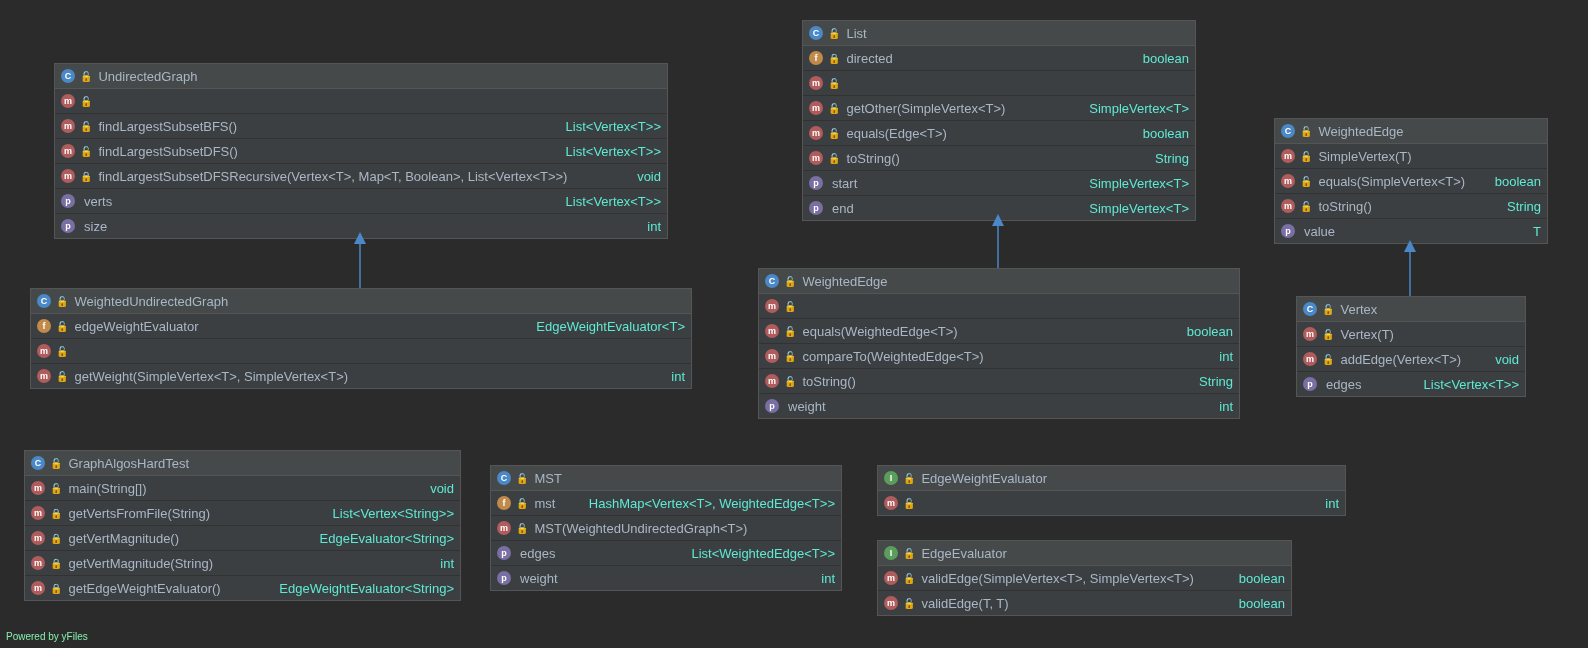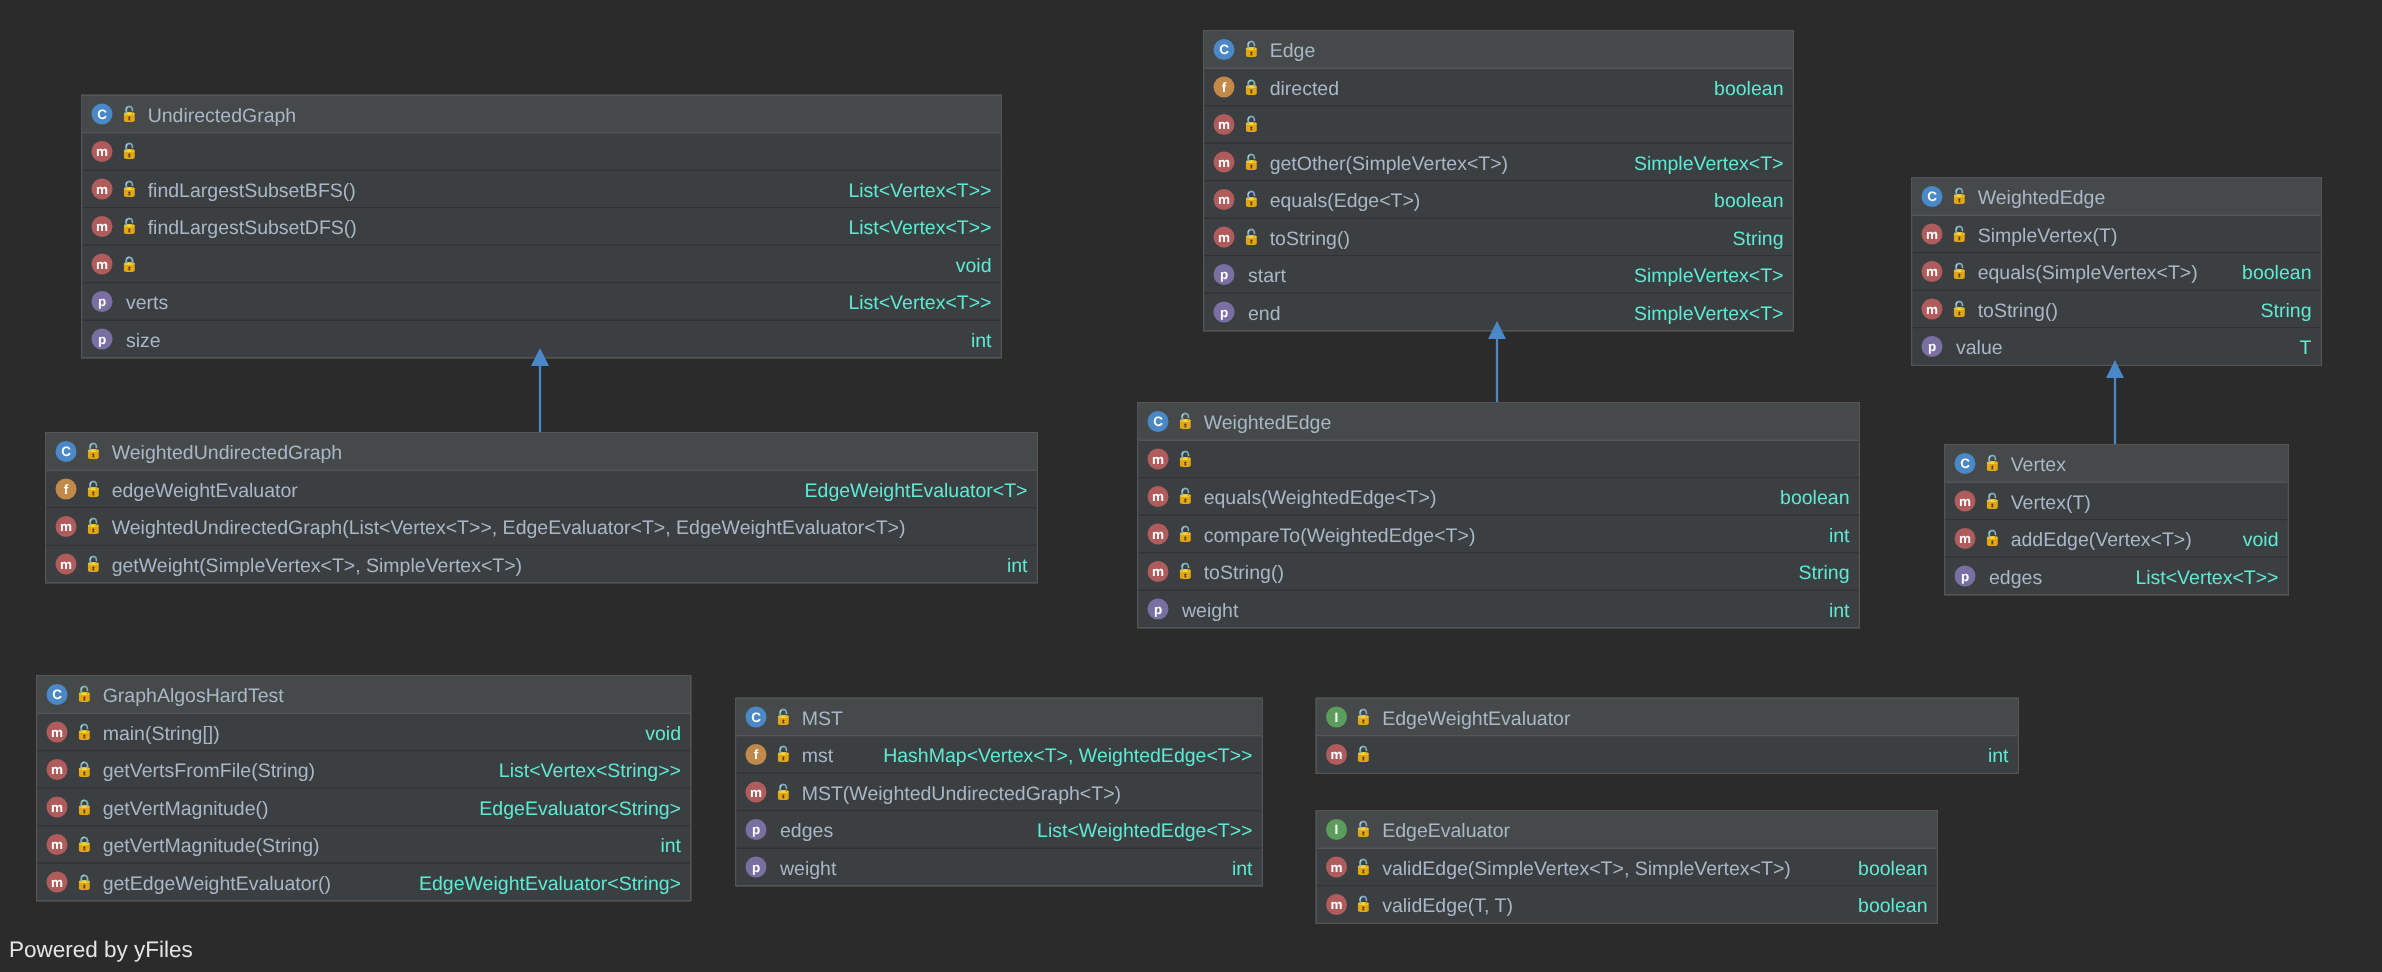--- a/index.html
+++ b/index.html
@@ -15,21 +15,21 @@
 
 .ic{display:inline-flex;align-items:center;justify-content:center;width:14px;height:14px;border-radius:50%;font-size:9px;font-weight:bold;color:#fff;margin-right:3px}
 .ic-c{background:#4a88c7}
 .ic-i{background:#5b9e5b}
 .ic-m{background:#b05c5c}
 .ic-f{background:#c28a4a}
 .ic-p{background:#7a6fa3}
 .lock{color:#c28a4a;font-size:10px;margin-left:2px}
 .open{color:#7a9e6e;font-size:10px;margin-left:2px}
 
-.footer{position:absolute;left:6px;bottom:6px;color:#e5e5e5;font-size:15px}
+.footer{position:absolute;left:6px;bottom:6px;color:#86efac;font-size:10px}
 
 svg.arr{position:absolute;pointer-events:none}
 </style>
 </head>
 <body>
 
 <div class="canvas">
 
   <div class="cls" style="left:54px;top:63px;width:612px">
     <div class="title">
@@ -53,20 +53,21 @@
         <div class="row">
           <span class="ic ic-m">m</span>
           <span class="open">🔓</span>
           <span class="nm">findLargestSubsetDFS()</span>
           <span class="sp"></span>
           <span class="rt">List&lt;Vertex&lt;T&gt;&gt;</span>
         </div>
         <div class="row">
           <span class="ic ic-m">m</span>
           <span class="lock">🔒</span>
+          <span class="nm">findLargestSubsetDFSRecursive(Vertex&lt;T&gt;, Map&lt;T, Boolean&gt;, List&lt;Vertex&lt;T&gt;&gt;)</span>
           <span class="sp"></span>
           <span class="rt">void</span>
         </div>
         <div class="row">
           <span class="ic ic-p">p</span>
           <span class="nm">verts</span>
           <span class="sp"></span>
           <span class="rt">List&lt;Vertex&lt;T&gt;&gt;</span>
         </div>
         <div class="row">
@@ -88,21 +89,20 @@
         <div class="row">
           <span class="ic ic-f">f</span>
           <span class="open">🔓</span>
           <span class="nm">edgeWeightEvaluator</span>
           <span class="sp"></span>
           <span class="rt">EdgeWeightEvaluator&lt;T&gt;</span>
         </div>
         <div class="row">
           <span class="ic ic-m">m</span>
           <span class="open">🔓</span>
-          <span class="nm">WeightedUndirectedGraph(List&lt;Vertex&lt;T&gt;&gt;, EdgeEvaluator&lt;T&gt;, EdgeWeightEvaluator&lt;T&gt;)</span>
           <span class="sp"></span>
         </div>
         <div class="row">
           <span class="ic ic-m">m</span>
           <span class="open">🔓</span>
           <span class="nm">getWeight(SimpleVertex&lt;T&gt;, SimpleVertex&lt;T&gt;)</span>
           <span class="sp"></span>
           <span class="rt">int</span>
         </div>
       </div>
@@ -185,21 +185,21 @@
           <span class="sp"></span>
           <span class="rt">int</span>
         </div>
       </div>
   </div>
 
   <div class="cls" style="left:802px;top:20px;width:392px">
     <div class="title">
         <span class="ic ic-c">C</span>
         <span class="open">🔓</span>
-        <span class="nm">Edge</span>
+        <span class="nm">List</span>
       </div>
     <div>
         <div class="row">
           <span class="ic ic-f">f</span>
           <span class="lock">🔒</span>
           <span class="nm">directed</span>
           <span class="sp"></span>
           <span class="rt">boolean</span>
         </div>
         <div class="row">

